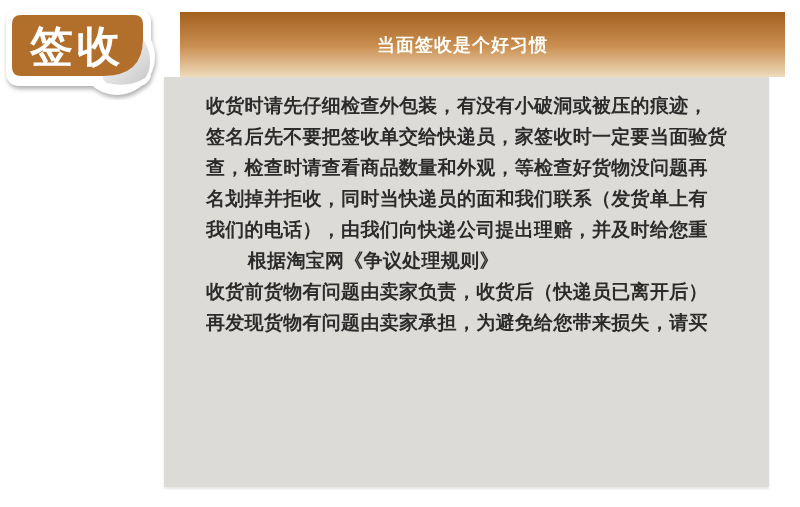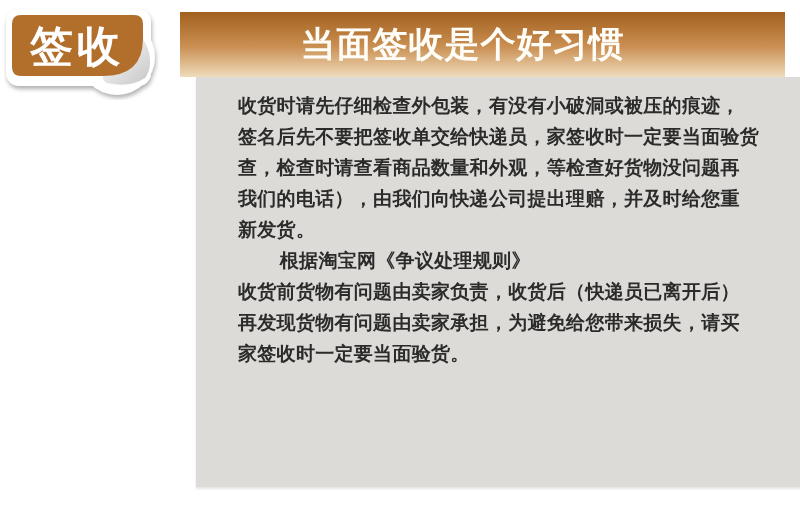--- a/index.html
+++ b/index.html
@@ -23,27 +23,27 @@
   .banner{
     position:absolute;left:180px;top:12px;width:605px;height:65px;
     background:linear-gradient(to bottom,
       var(--color-banner-top,#a2601f) 0%,
       #c98e50 52%,
       var(--color-banner-bottom,#efdcbc) 100%);
     display:flex;align-items:center;justify-content:center;
   }
   .banner-title{
     color:var(--color-title-text,#fffdf8);
-    font-size:35px;font-weight:bold;letter-spacing:1px;
+    font-size:18px;font-weight:bold;letter-spacing:1px;
     margin-right:40px;white-space:nowrap;
   }
 
   
   .panel{
-    position:absolute;left:196px;top:77px;width:605px;height:410px;
+    position:absolute;left:164px;top:77px;width:605px;height:410px;
     background:var(--color-panel-bg,#dcdbd7);
     box-shadow:0 2px 2px rgba(0,0,0,0.10);
     box-sizing:border-box;
     padding:13px 18px 0 42px;
   }
   .panel .line{
     font-size:19px;line-height:31px;font-weight:bold;
     color:var(--color-body-text,#2b2b2b);
     letter-spacing:0.3px;white-space:nowrap;
   }
@@ -74,21 +74,20 @@
   </svg>
 
   <div class="banner">
     <span class="banner-title">当面签收是个好习惯</span>
   </div>
 
   <div class="panel">
     <div class="line">收货时请先仔细检查外包装，有没有小破洞或被压的痕迹，</div>
     <div class="line">签名后先不要把签收单交给快递员，家签收时一定要当面验货</div>
     <div class="line">查，检查时请查看商品数量和外观，等检查好货物没问题再</div>
+    <div class="line">名划掉并拒收，同时当快递员的面和我们联系（发货单上有</div>
     <div class="line">我们的电话），由我们向快递公司提出理赔，并及时给您重</div>
-    <div class="line">新发货。</div>
     <div class="line indent">根据淘宝网《争议处理规则》</div>
     <div class="line">收货前货物有问题由卖家负责，收货后（快递员已离开后）</div>
     <div class="line">再发现货物有问题由卖家承担，为避免给您带来损失，请买</div>
-    <div class="line">家签收时一定要当面验货。</div>
   </div>
 
 </div>
 
 </body></html>

